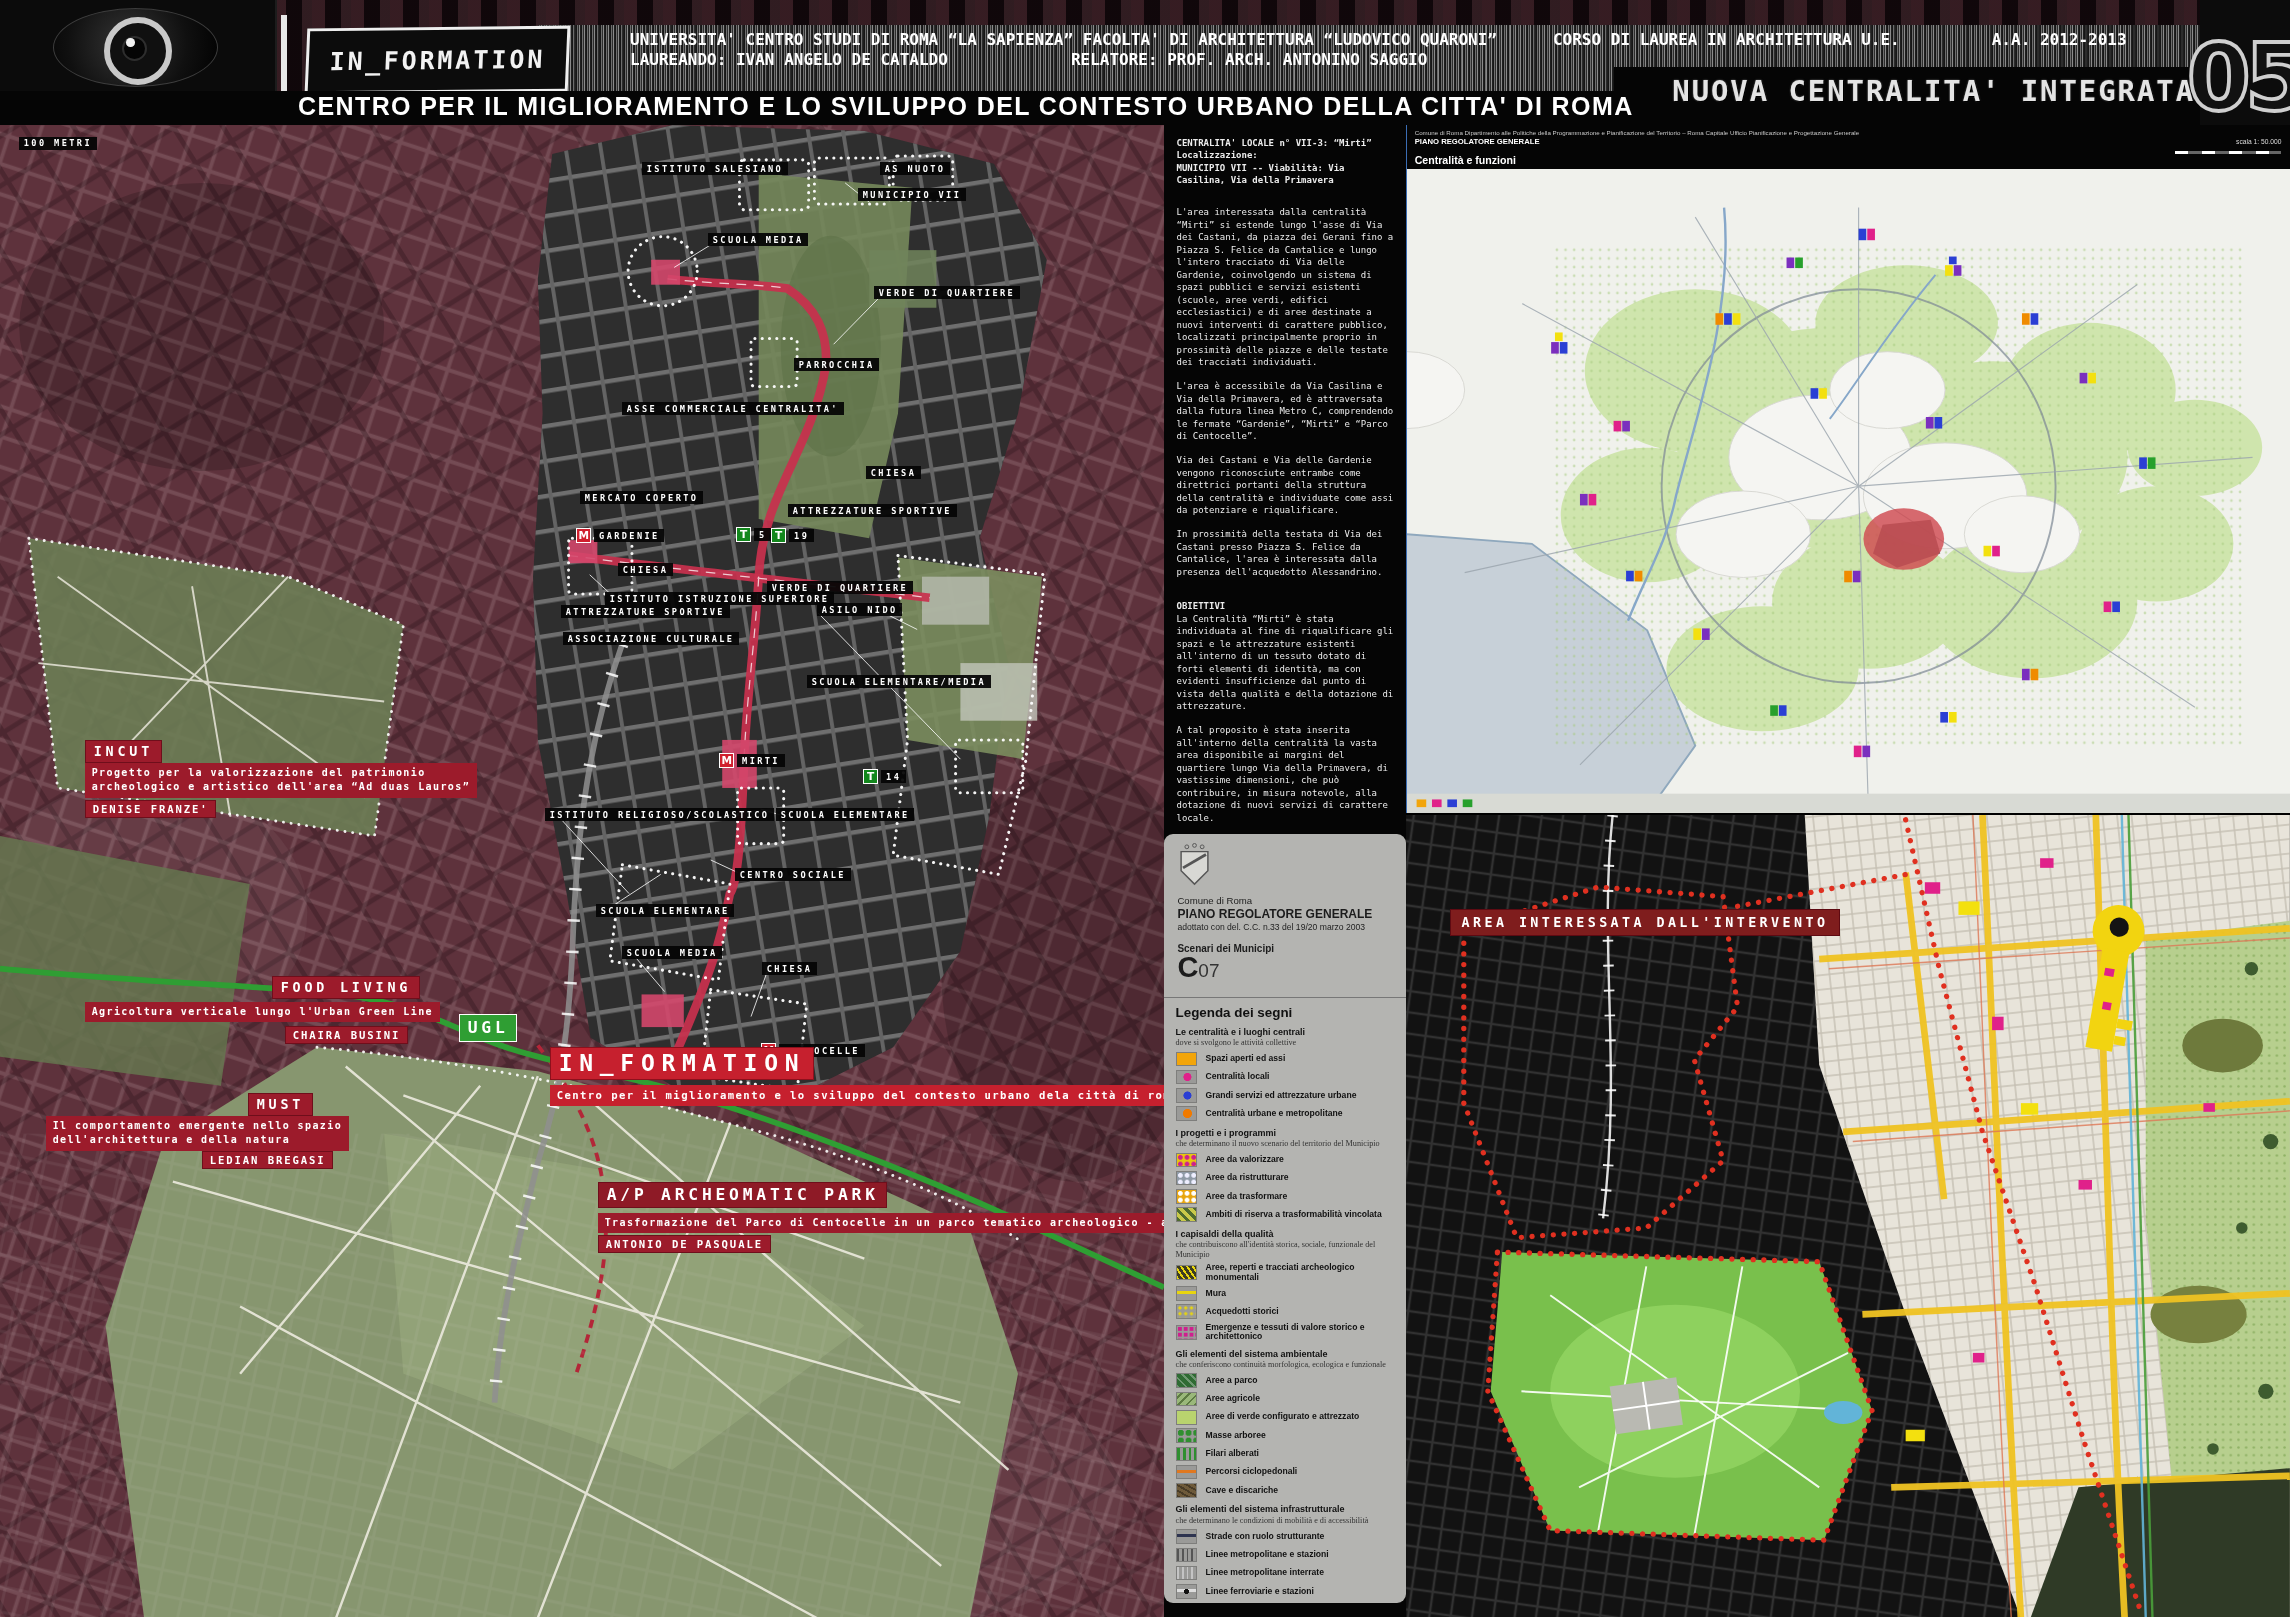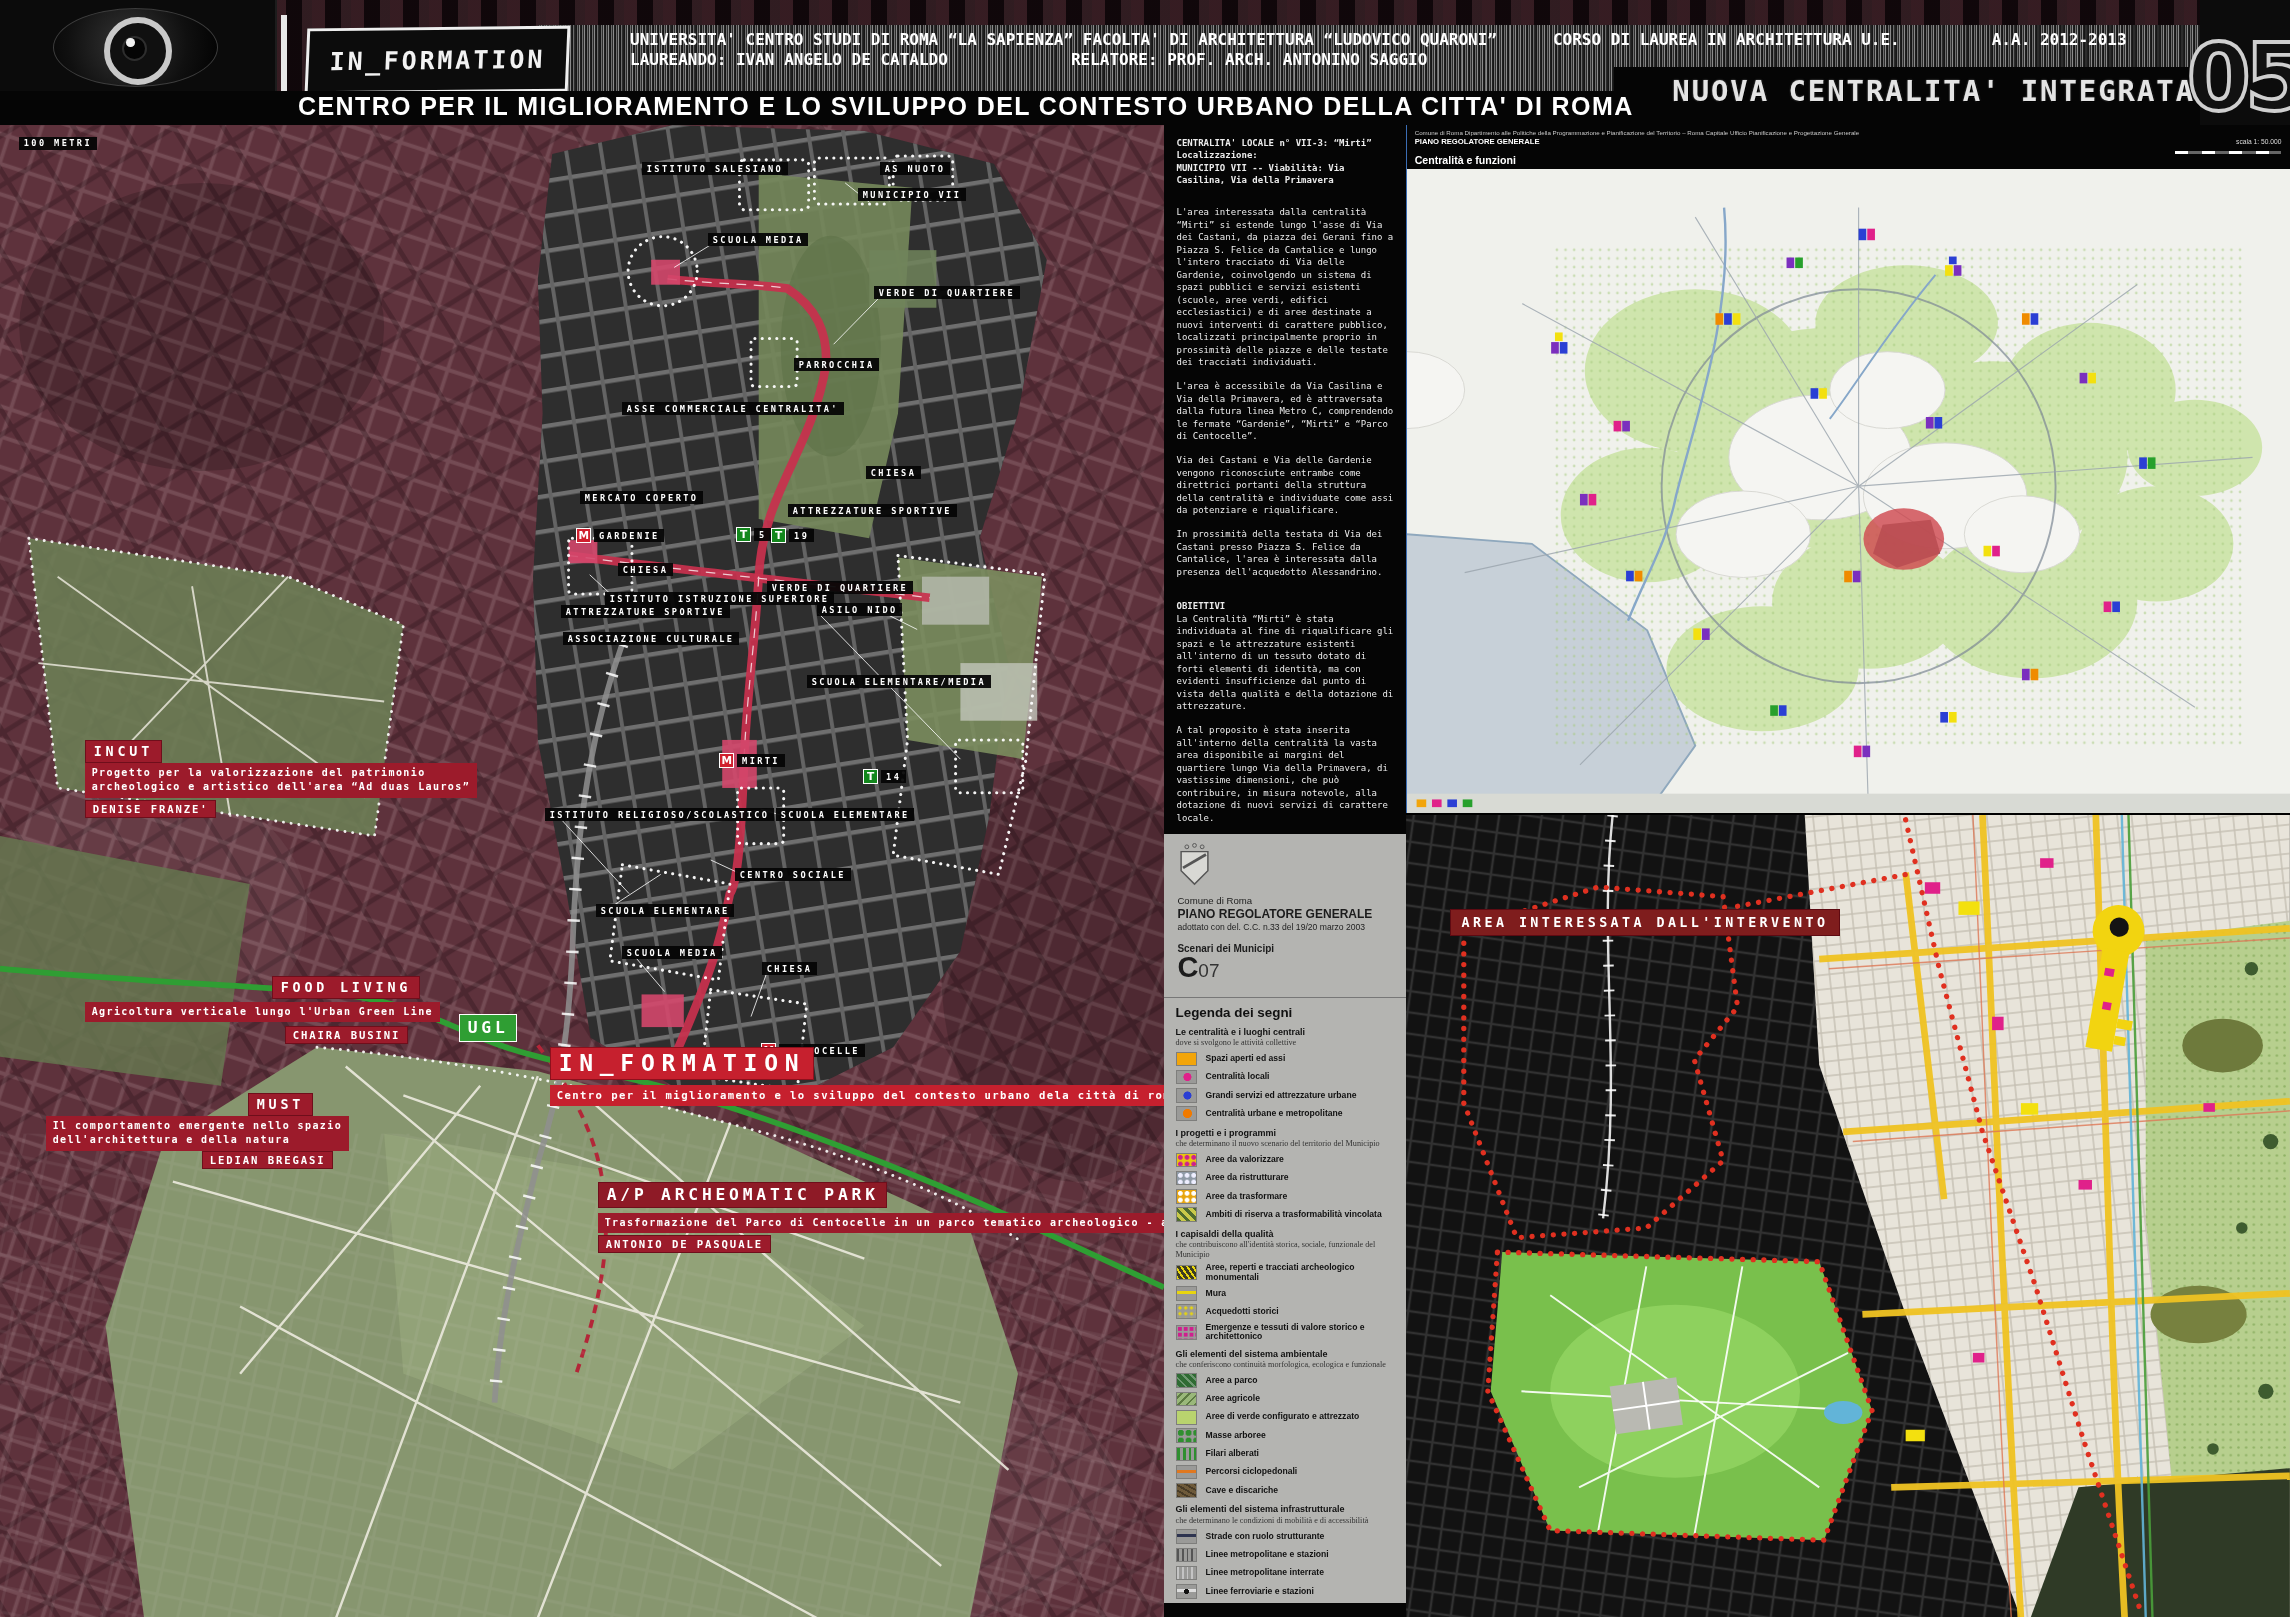--- a/index.html
+++ b/index.html
@@ -48,21 +48,21 @@
   #p-info .pd{background:#c6202e;font-size:10.6px;}
   #p-arch .pt{font-size:16.3px;background:#8e1a26;}
   #ugl{position:absolute;left:459px;top:889px;background:#2f9e33;border:1.9px solid #fff;color:#fff;
        font:bold 16.3px/1 "DejaVu Sans Mono",monospace;letter-spacing:3.8px;padding:4.8px 7.7px;z-index:6;}
   
   #rightcol{position:absolute;left:1164px;top:125px;width:242px;height:1493px;background:#050505;display:flex;flex-direction:column;}
   #tcol{height:697px;overflow:hidden;padding:11.5px 10.6px 0 12.5px;color:#ececec;}
   #tcol p{margin:0 0 11.5px 0;font:9px/12.5px "DejaVu Sans Mono",monospace;}
   #tcol .h{margin:0;font:bold 9px/12.5px "DejaVu Sans Mono",monospace;}
   #tcol .sp{height:10.6px;}
-  #graycol{flex:1;margin-bottom:15.4px;background:#b4b4b1;overflow:hidden;}
+  #graycol{flex:1;margin-bottom:15.4px;background:#b4b4b1;overflow:hidden;border-radius:9px;}
   #prgcard{padding:9.6px 13.4px 7.7px;border-bottom:1px solid #777;height:146px;color:#1c1c1c;}
   #prgcard .cm{font:9.6px/12.5px "Liberation Sans",sans-serif;margin-top:3.8px;}
   #prgcard .prg{font:bold 12px/14.4px "Liberation Sans",sans-serif;}
   #prgcard .ad{font:8.6px/11.5px "Liberation Sans",sans-serif;color:#222;}
   #prgcard .sc{font:bold 10px/12.5px "Liberation Sans",sans-serif;margin-top:9.6px;}
   #prgcard .c-big{font:bold 29px/25px "Liberation Sans",sans-serif;}
   #prgcard .c-small{font:19px/25px "Liberation Sans",sans-serif;color:#333;}
   #legend{padding:7.7px 11.5px;color:#111;}
   #legend h3{margin:0 0 5.8px;font:bold 13.4px/15.4px "Liberation Sans",sans-serif;}
   .leg-sec{margin-bottom:6.7px;}

